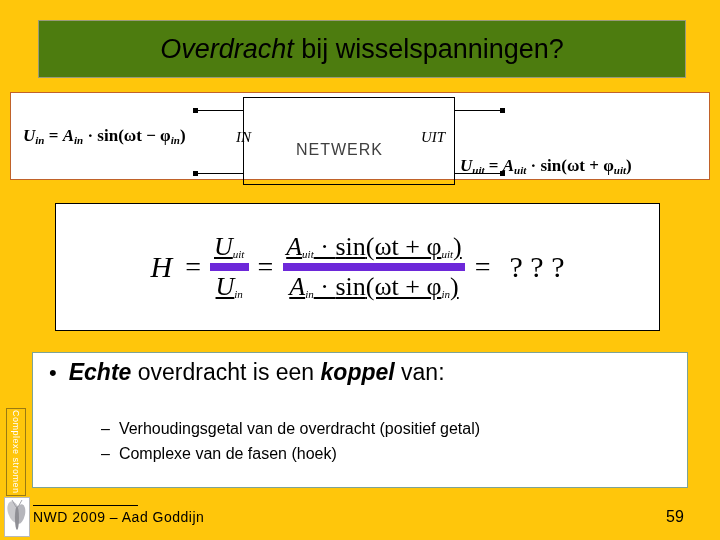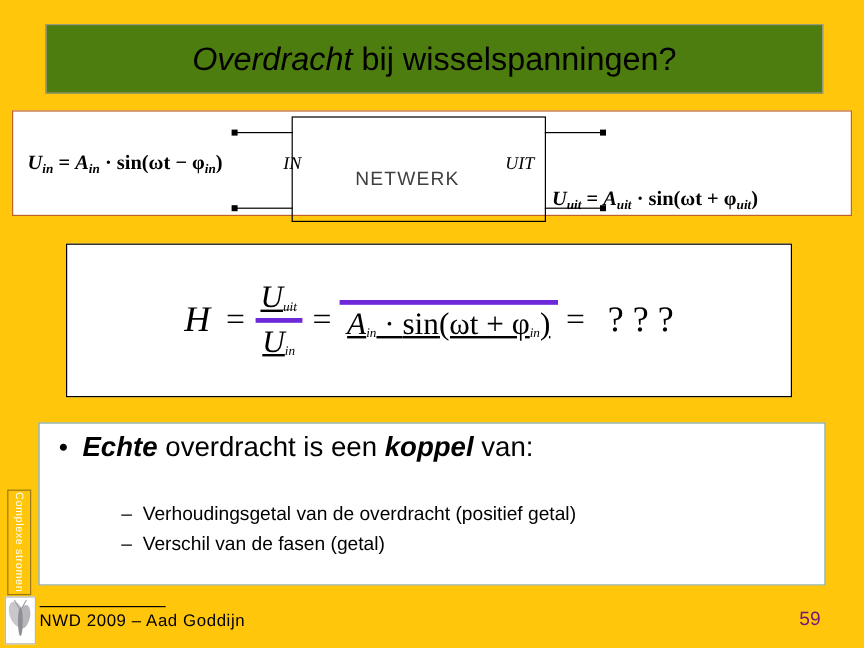--- a/index.html
+++ b/index.html
@@ -76,21 +76,21 @@
   }
   #h-eq{
     display:flex;align-items:center;justify-content:center;
     font-family:"Liberation Serif", serif;font-size:26px;color:#000;
     gap:2px;
   }
   #h-eq .hvar{font-style:italic;font-size:30px;padding-right:6px;}
   #h-eq .eqs{font-size:28px;padding:0 5px;}
   .frac{display:inline-flex;flex-direction:column;align-items:center;line-height:1.05;}
   .frac .num{padding:0 6px 2px 6px;white-space:nowrap;}
-  .frac .den{padding:2px 6px 0 6px;white-space:nowrap;border-top:4px solid #6d28d9;}
+  .frac .den{padding:2px 6px 0 6px;white-space:nowrap;border-top:8px solid #6d28d9;}
   .frac .num, .frac .den{font-style:italic;text-decoration:underline;}
   .sinfn{font-style:normal;}
   .qqq{font-size:30px;padding-left:12px;}
 
   
   #bullet-box{
     position:absolute;left:32px;top:352px;width:656px;height:136px;
     background:#ffffff;border:1px solid #7da396;box-sizing:border-box;
   }
   #bullet-main{
@@ -132,21 +132,21 @@
   }
   #footer-rule{
     position:absolute;left:33px;top:505px;width:105px;height:1px;background:#000;
   }
   #footer-text{
     position:absolute;left:33px;top:509px;
     font-size:14px;color:#000;letter-spacing:0.5px;white-space:nowrap;
   }
   #page-num{
     position:absolute;left:666px;top:508px;
-    font-size:16px;color:#701a75;
+    font-size:16px;color:#000000;
   }
 </style>
 </head>
 <body>
 
 <div id="title-box">
   <div id="title-text"><span class="it">Overdracht</span><span> bij wisselspanningen?</span></div>
 </div>
 
 <div id="network-box">
@@ -180,20 +180,21 @@
     <span class="eqs">=</span>
 
     <span class="frac">
       <span class="num"><span>U</span><span class="sub">uit</span></span>
       <span class="den"><span>U</span><span class="sub">in</span></span>
     </span>
 
     <span class="eqs">=</span>
 
     <span class="frac">
+      <span class="num"><span>A</span><span class="sub">uit</span><span class="sinfn"> · </span><span class="sinfn">sin</span><span class="sinfn">(ωt + φ</span><span class="sub">uit</span><span class="sinfn">)</span></span>
       <span class="den"><span>A</span><span class="sub">in</span><span class="sinfn"> · </span><span class="sinfn">sin</span><span class="sinfn">(ωt + φ</span><span class="sub">in</span><span class="sinfn">)</span></span>
     </span>
 
     <span class="eqs">=</span>
     <span class="qqq">? ? ?</span>
   </div>
 </div>
 
 <div id="bullet-box">
   <div id="bullet-main">
@@ -201,21 +202,21 @@
     <span><span class="it">Echte</span><span> overdracht is een </span><span class="it">koppel</span><span> van:</span></span>
   </div>
 
   <div class="subitem" id="sub1">
     <span class="dash">–</span>
     <span>Verhoudingsgetal van de overdracht (positief getal)</span>
   </div>
 
   <div class="subitem" id="sub2">
     <span class="dash">–</span>
-    <span>Verschil van de fasen  (getal)</span>
+    <span>Complexe van de fasen  (hoek)</span>
   </div>
 </div>
 
 <div id="vtab">
   <span id="vtab-text">Complexe stromen</span>
 </div>
 
 <div id="footer-card"></div>
 
 <div id="footer-thumb">

